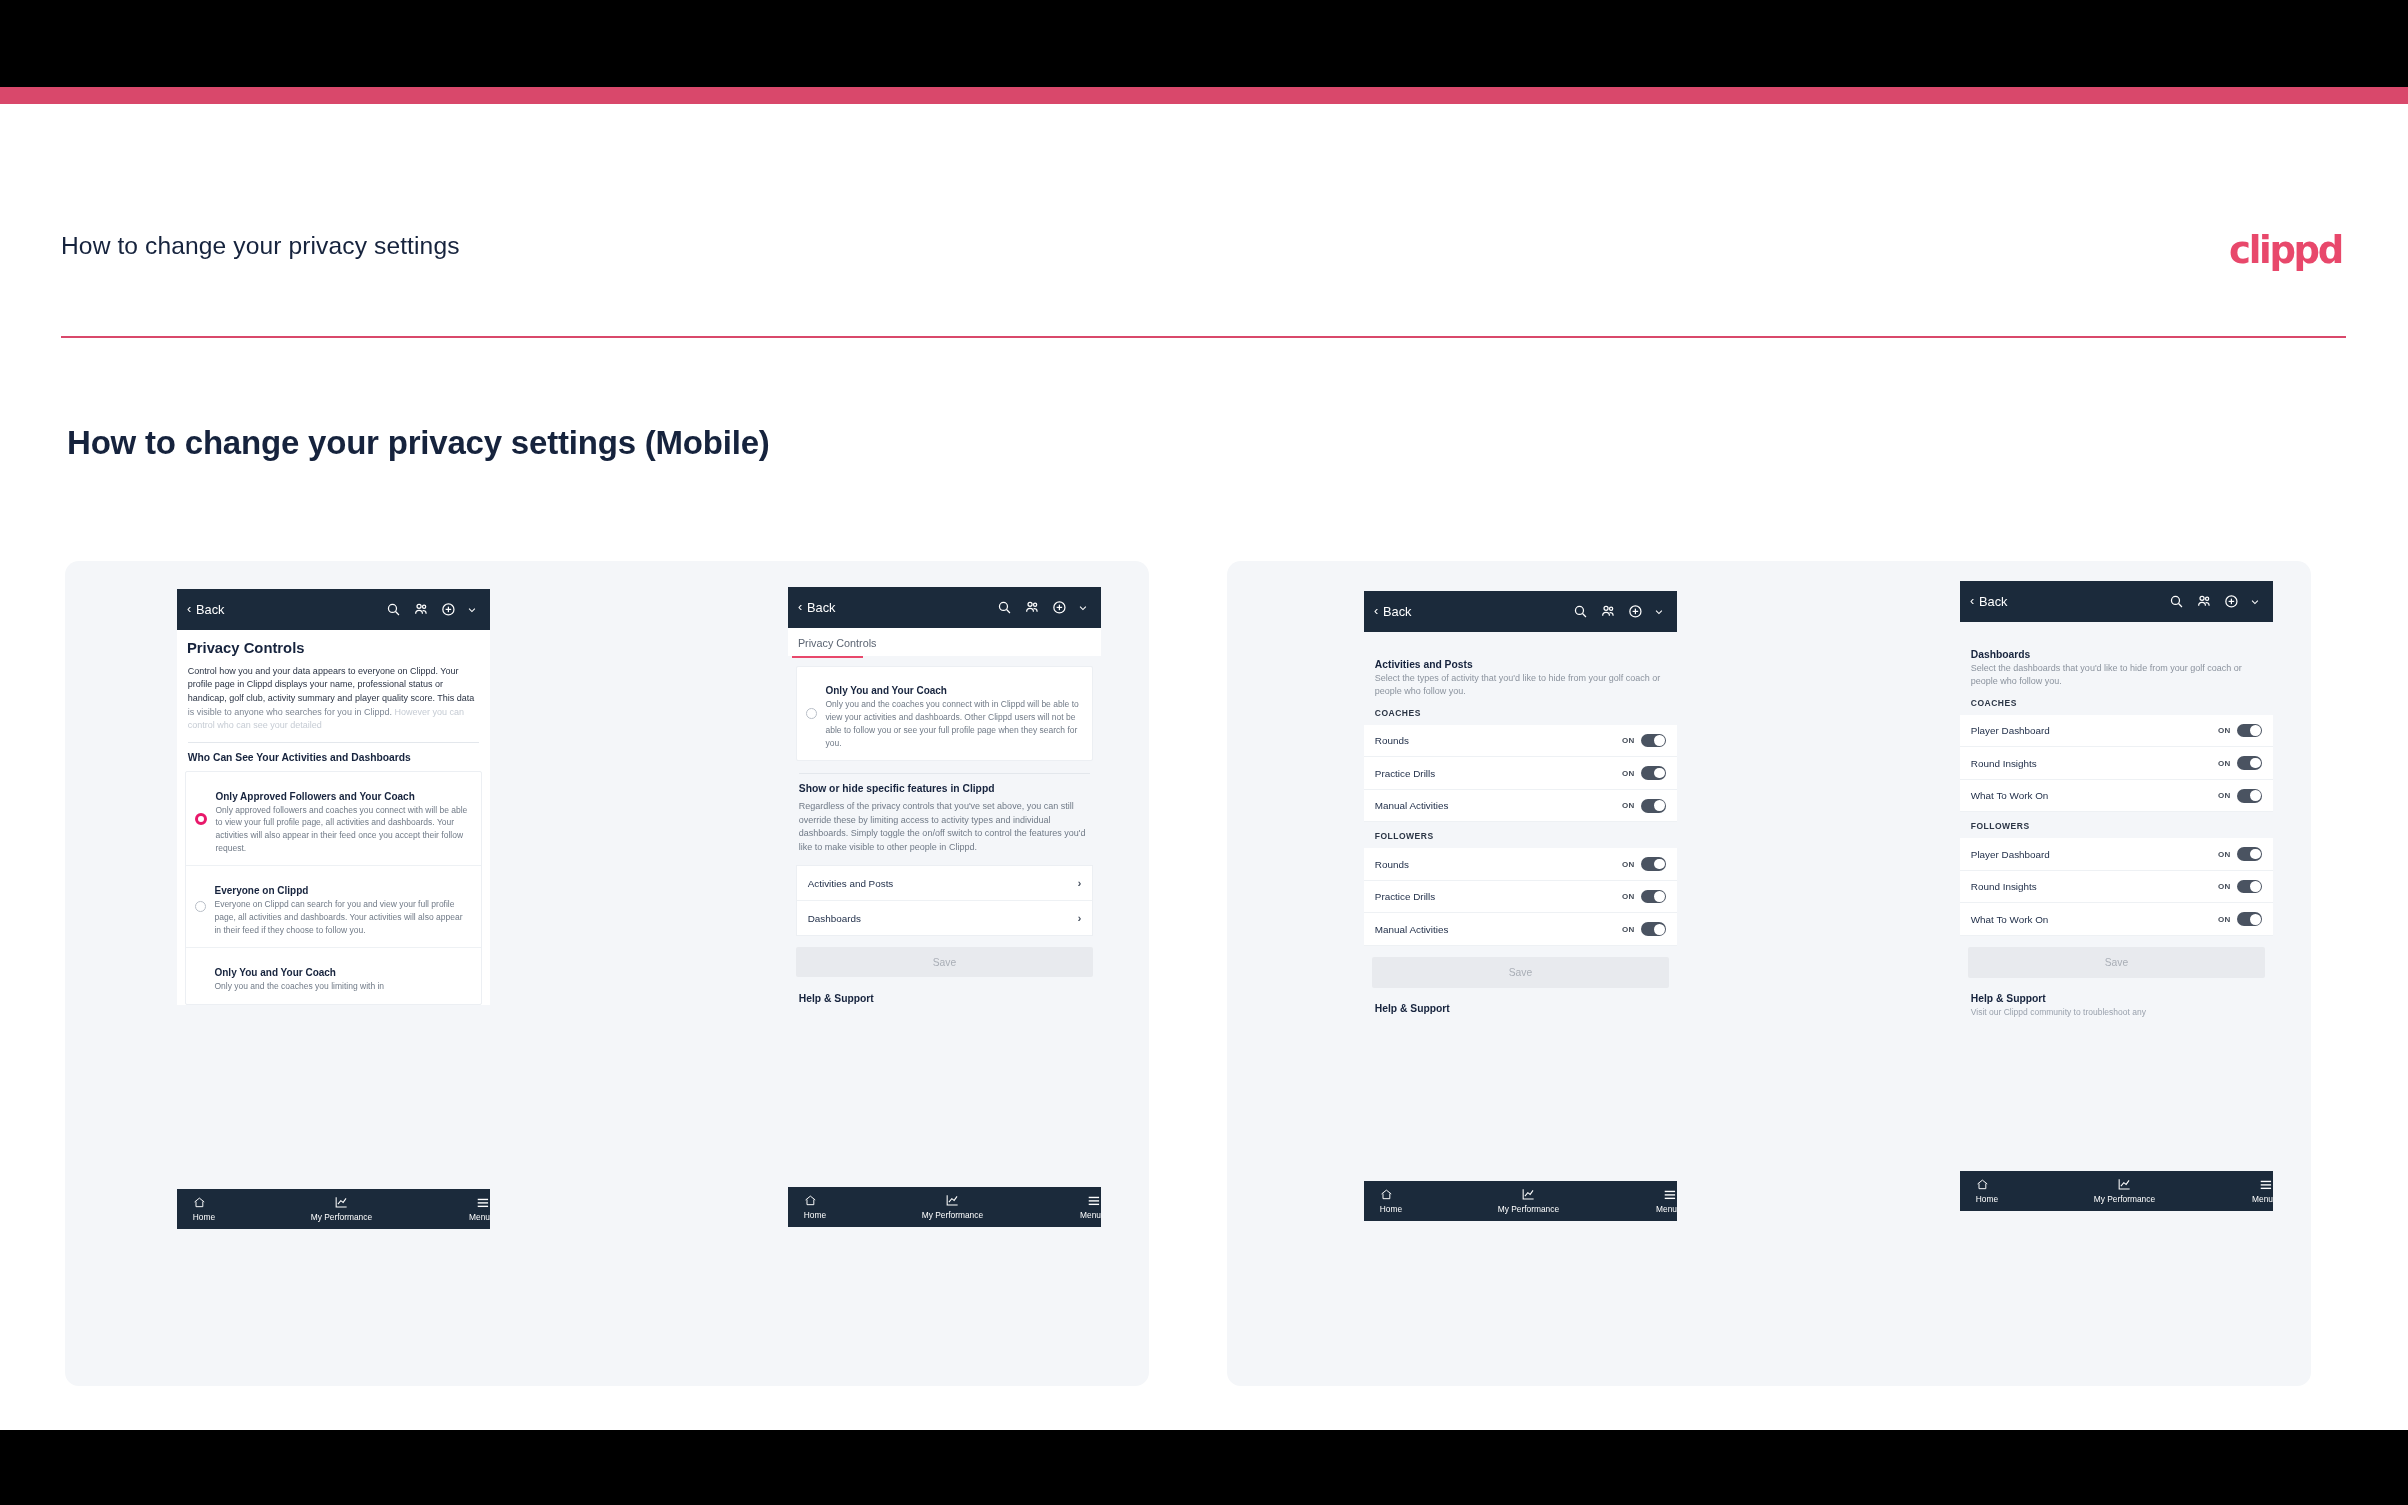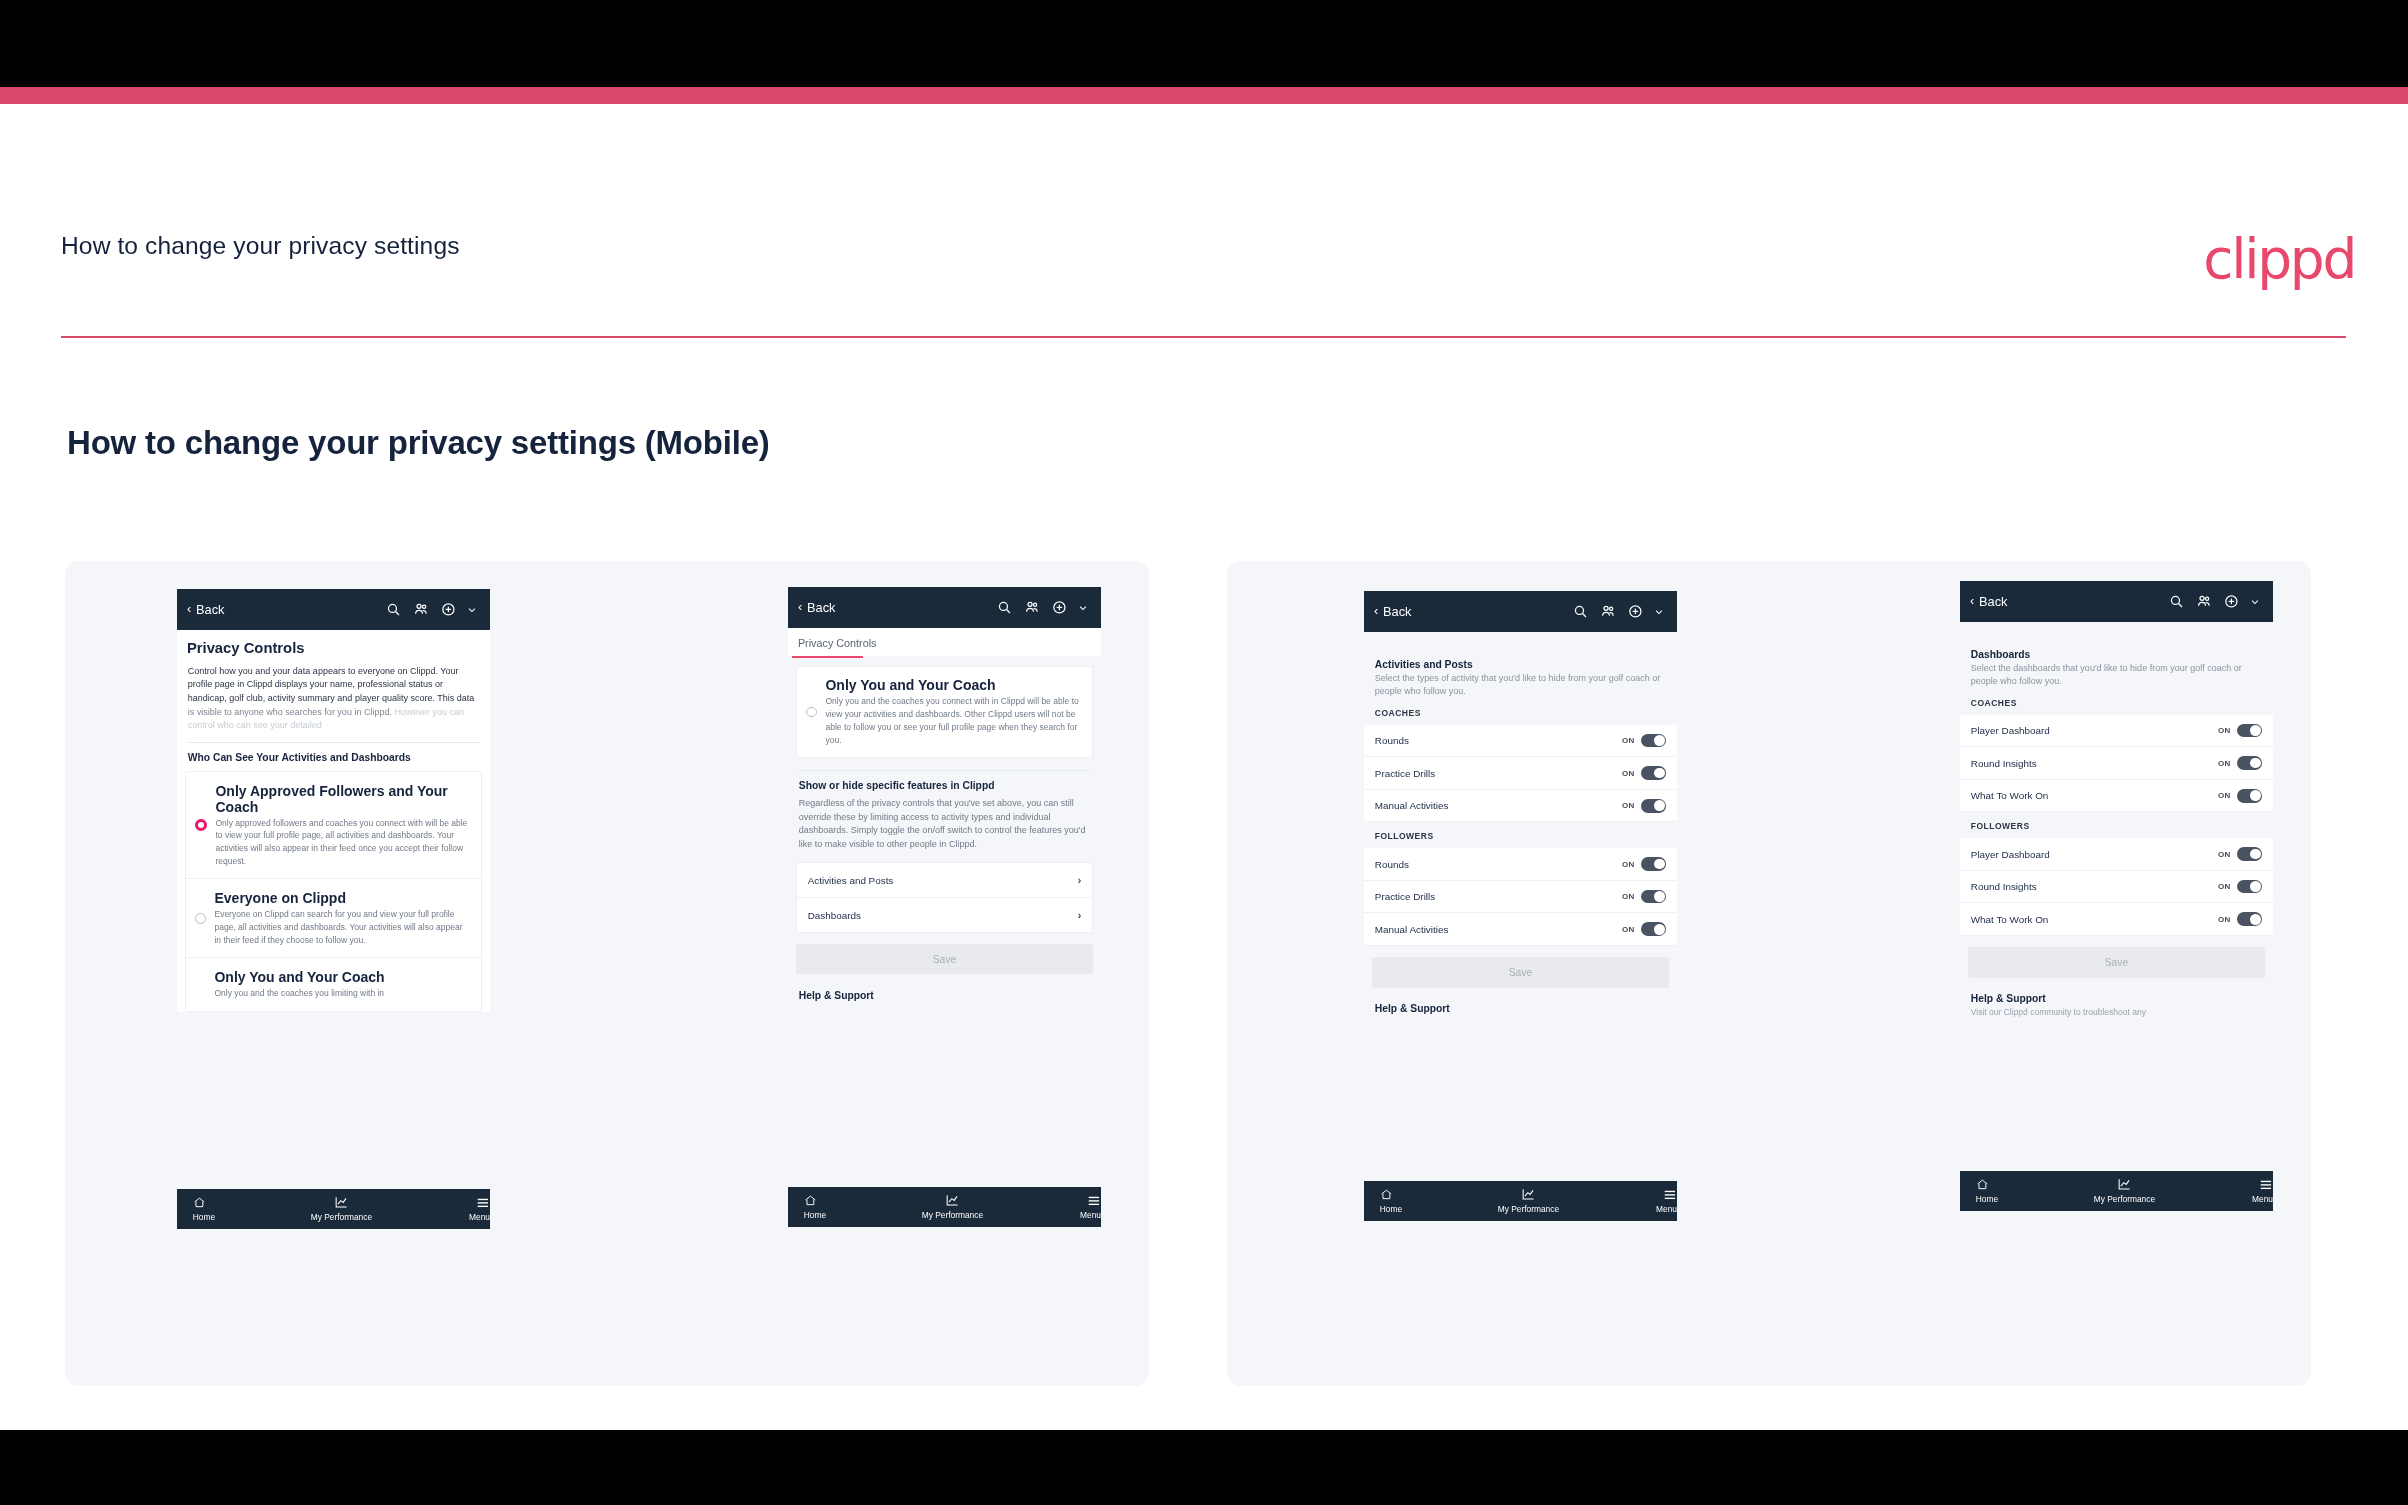--- a/index.html
+++ b/index.html
@@ -17,22 +17,22 @@
 
   .page { position:absolute; left:0; top:104px; width:2409px; height:1326px; background:#ffffff; }
 
   
   .hdr-title {
     position:absolute; left:61px; top:128px;
     font-size:24.6px; color:#16233d; font-weight:400; letter-spacing:0.1px;
   }
   .hdr-rule { position:absolute; left:61px; top:232px; width:2285px; height:2px; background:#d9486b; }
   .logo {
-    position:absolute; right:54px; top:128px;
-    font-size:55px; font-weight:400; color:#e8486b;
+    position:absolute; right:67px; top:128px;
+    font-size:37px; font-weight:700; color:#e8486b;
     letter-spacing:-2.3px; line-height:1;
     font-family:"DejaVu Sans", sans-serif;
   }
 
   
   .h1 { position:absolute; left:67px; top:320px; font-size:33px; font-weight:700; color:#16233d; letter-spacing:-0.2px;}
   .h2 { position:absolute; left:67px; top:370px; font-size:32.5px; font-weight:400; color:#1d2b45; letter-spacing:-0.2px;}
 
   
   .card {
@@ -73,21 +73,21 @@
   .divider { height:1px; background:#e3e7ec; margin:8.9px 10.8px 0 10.8px; }
 
   .sectitle { font-size:10.3px; font-weight:700; color:#16233d; padding:8.9px 10.8px 7.9px 10.8px;}
 
   .optbox { background:#fff; margin:0 7.9px; border:1px solid #eceff3; border-radius:2px; }
   .opt { display:flex; gap:8.9px; padding:10.8px 11.8px 10.8px 8.9px; border-bottom:1px solid #eef1f4;}
   .opt:last-child { border-bottom:none; }
   .radio { width:10.8px; height:10.8px; border-radius:50%; border:1.3px solid #b9bfc8; flex:0 0 auto; align-self:center; }
   .radio.sel { border:3.2px solid #e8186a; width:11.8px; height:11.8px;}
   .opt-txt { flex:1; }
-  .opt-title { font-size:14px; font-weight:700; color:#16233d; margin-bottom:2px;}
+  .opt-title { font-size:10px; font-weight:700; color:#16233d; margin-bottom:2px;margin-top:8px;}
   .opt-body { font-size:8.5px; line-height:1.5; color:#707a87; }
 
   .block-white { background:#fff; margin:0 7.9px; border:1px solid #eceff3;}
   .rowlink { display:flex; align-items:center; padding:9.9px 10.8px; font-size:9.9px; color:#22304a; border-bottom:1px solid #eef1f4;}
   .rowlink:last-child { border-bottom:none;}
   .rowlink .arrow { margin-left:auto; color:#4c5665; font-size:11.8px; font-weight:700;}
 
   .savebtn { margin:10.8px 7.9px 0 7.9px; background:#e8eaee; color:#a9aeb6; font-size:10.3px;
              text-align:center; padding:9.9px 0; border-radius:2px;}
 

